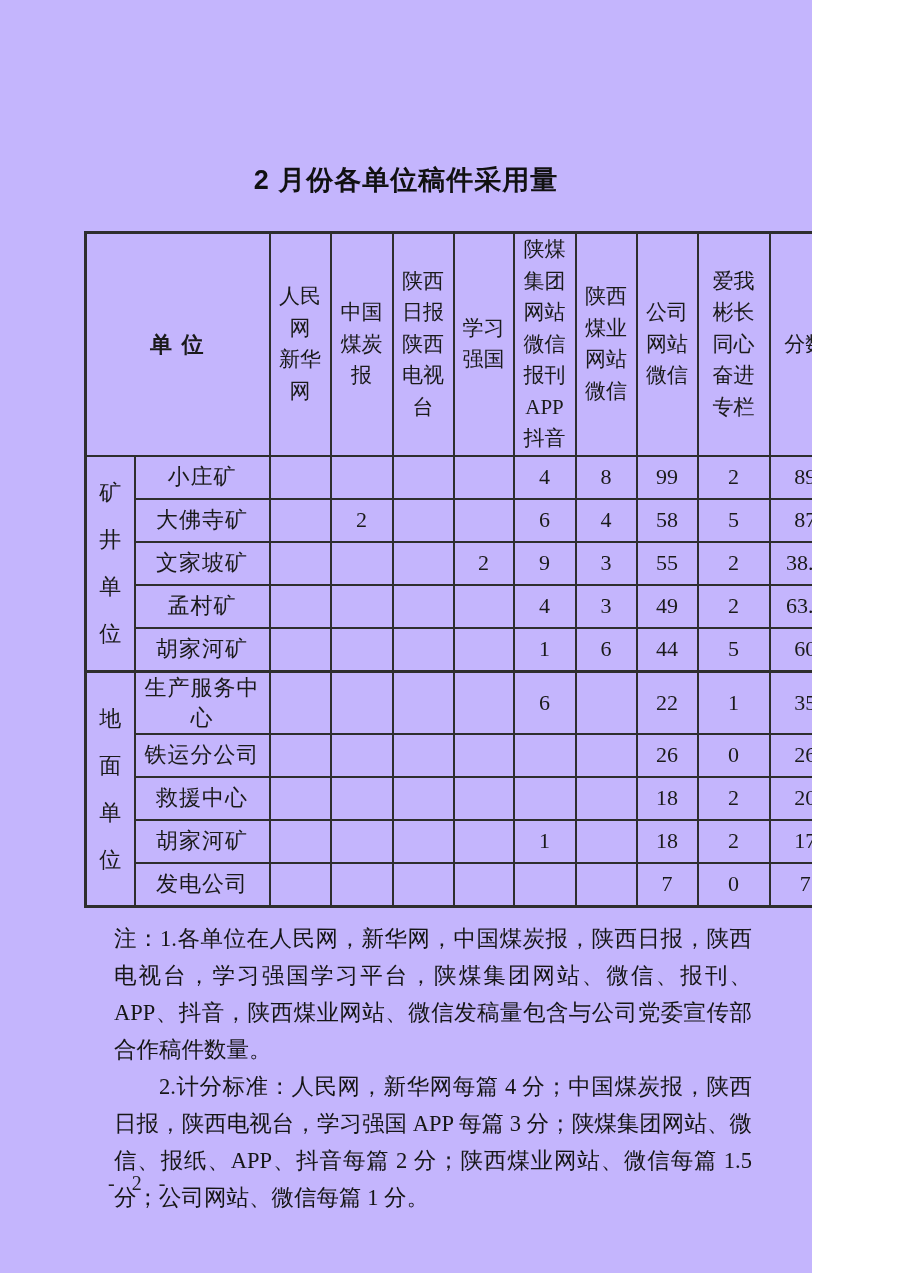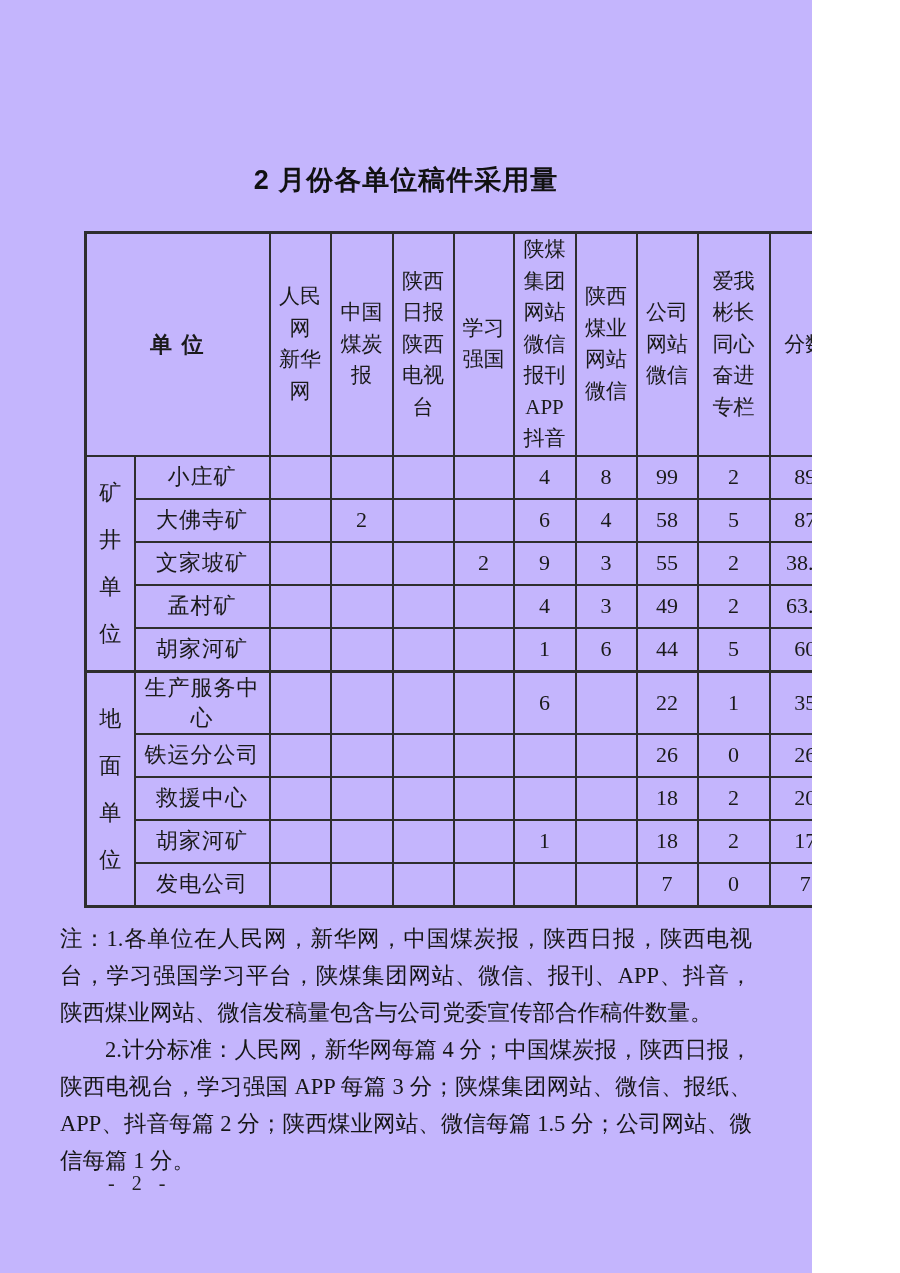--- a/index.html
+++ b/index.html
@@ -49,21 +49,21 @@
   tbody td { height: 41px; font-size: 22px; }
   td.group-label {
     white-space: pre-line;
     line-height: 47px;
     font-size: 22px;
   }
   td.group-label.first-group { border-bottom-width: 3px; }
   tr.group-end td { border-bottom-width: 3px; }
   td.unit-name { letter-spacing: 1px; }
   .notes {
-    margin: 12px 60px 0 60px;
+    margin: 12px 60px 0 114px;
     font-size: 22.5px;
     line-height: 37px;
     text-align: justify;
     color: #161616;
   }
   .notes p { margin: 0; }
   .notes p.indent { text-indent: 2em; }
   .pagenum {
     position: absolute;
     left: 108px;

